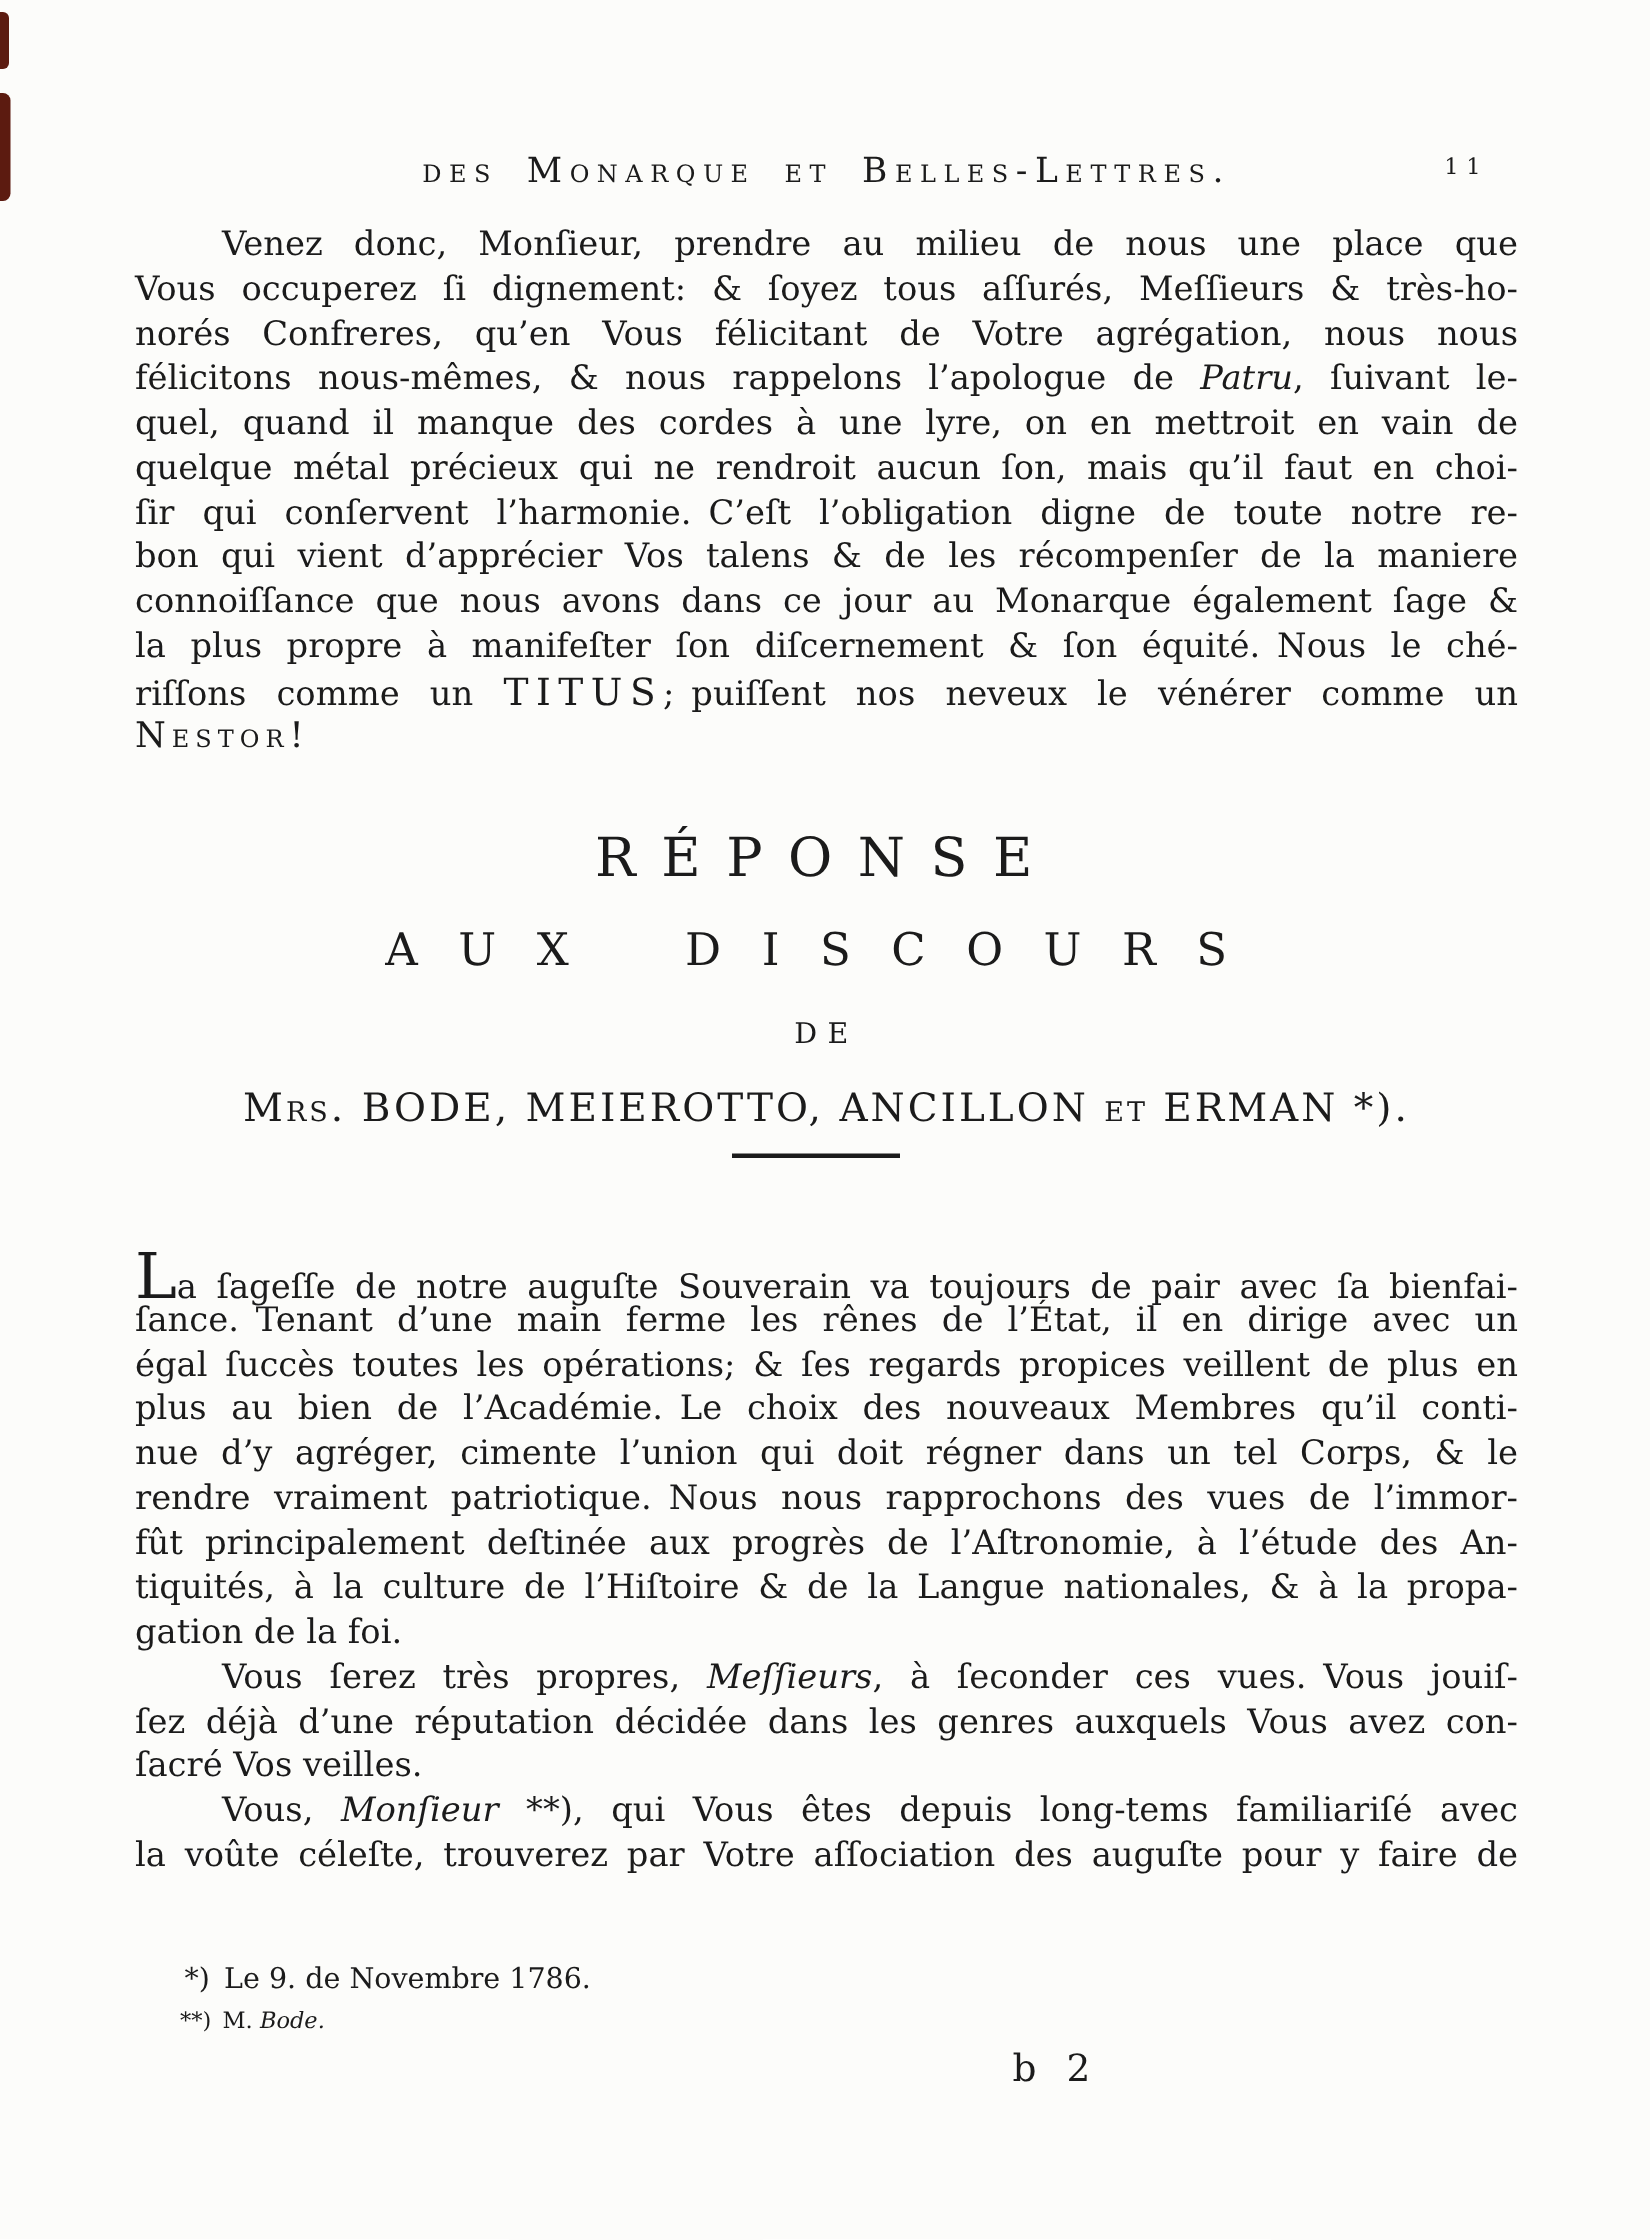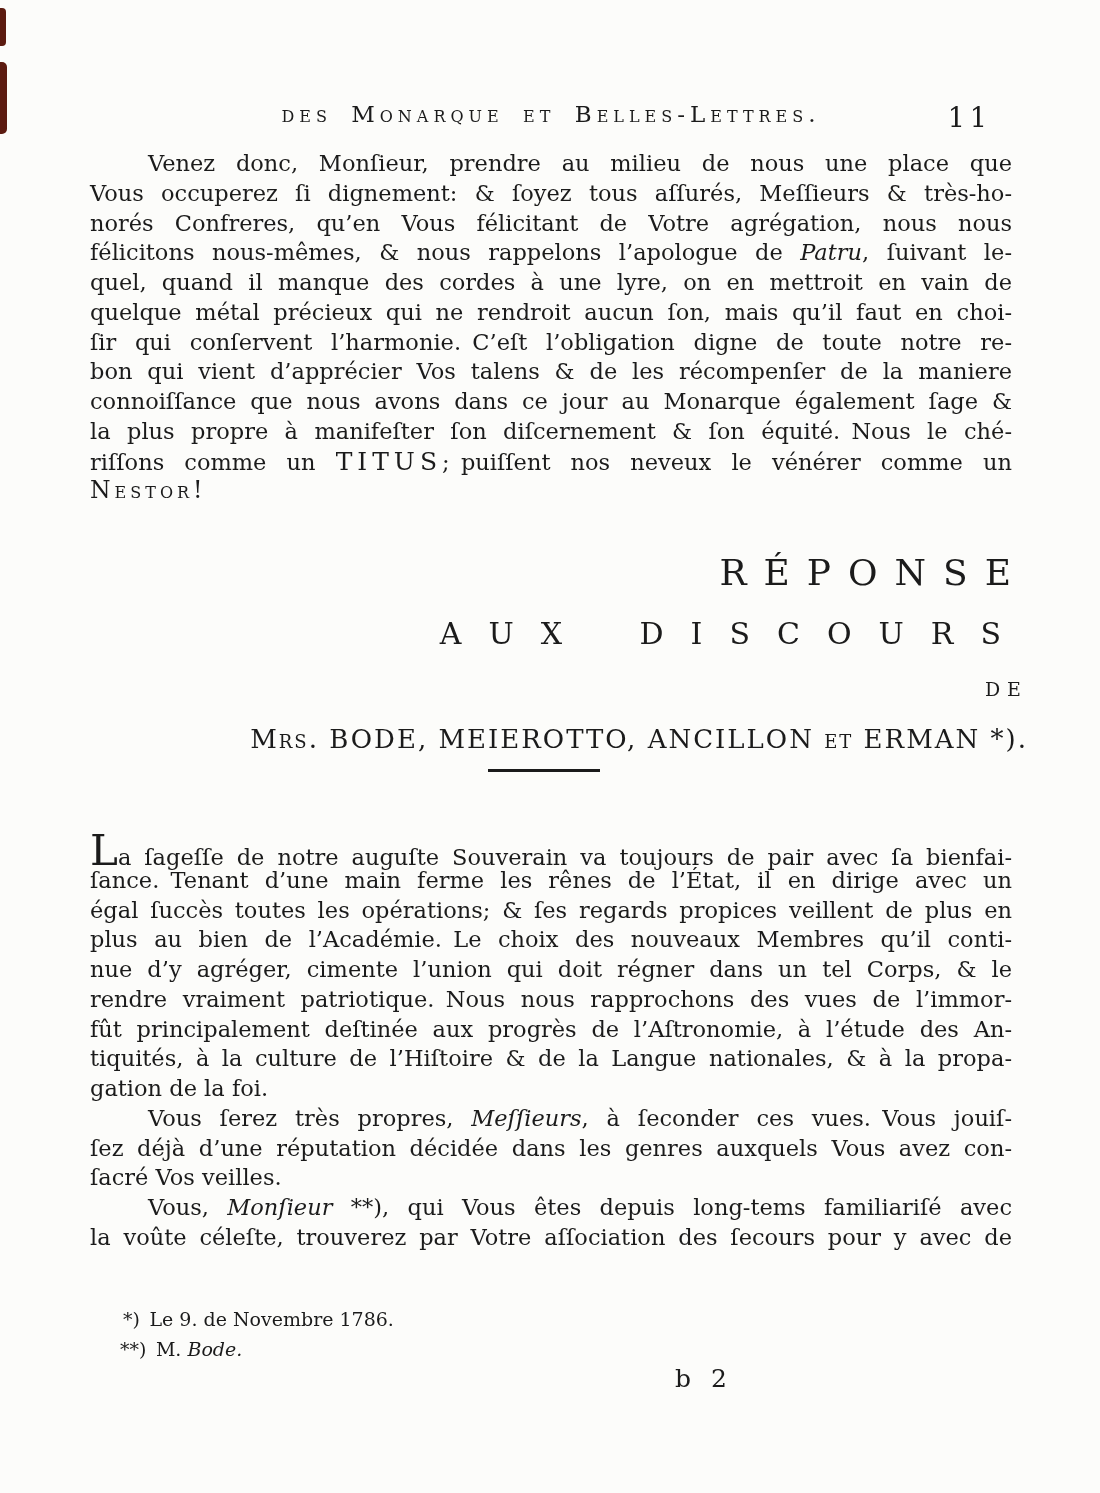--- a/index.html
+++ b/index.html
@@ -19,21 +19,21 @@
 
   
   .running-head { position: absolute; top: 101px; left: 90px; width: 922px; }
   .head-title {
     text-align: center;
     font-variant: small-caps;
     font-size: 23px;
     letter-spacing: 5px;
     word-spacing: 7px;
   }
-  .page-number { position: absolute; top: 1px; right: 20px; font-size: 27px; letter-spacing: 5px; }
+  .page-number { position: absolute; top: 1px; right: 20px; font-size: 15px; letter-spacing: 5px; }
 
   
   .para1    { position: absolute; top: 149px; left: 90px; width: 922px; }
   .bodytext { position: absolute; top: 836px; left: 90px; width: 922px; }
   .line {
     font-size: 22.5px;
     line-height: 29.75px;
     height: 29.75px;
     text-align: justify;
     text-align-last: justify;
@@ -41,33 +41,33 @@
   }
   .line.last { text-align-last: auto; }
   .line.ind  { padding-left: 58px; }
   .it   { font-style: italic; }
   .wide { letter-spacing: 5px; font-size: 25px; }
   .scw  { font-variant: small-caps; letter-spacing: 4px; font-size: 23.5px; }
   .bigL { font-size: 42px; }
 
   
   .heading { position: absolute; left: 90px; top: 0; width: 922px; height: 0; }
-  .heading > div { position: absolute; left: 16px; width: 100%; text-align: right; }
+  .heading > div { position: absolute; left: 0; width: 100%; text-align: center; }
   .h1 { top: 552px; font-size: 36px; letter-spacing: 17px; }
   .h2 { top: 616px; font-size: 30px; letter-spacing: 27px; word-spacing: 14px; }
   .h3 { top: 678px; font-size: 19px; letter-spacing: 7px; }
   .h4 { top: 724px; font-size: 26px; letter-spacing: 2px; font-variant: small-caps; }
   .rule {
     position: absolute; top: 769px; left: 488px;
     width: 112px; height: 3px; background: var(--ink, #1b1b1b);
   }
 
   
   .fn1 { position: absolute; top: 1308px; left: 123px; font-size: 19px; }
-  .fn2 { position: absolute; top: 1338px; left: 120px; font-size: 19px; }
+  .fn2 { position: absolute; top: 1338px; left: 120px; font-size: 15px; }
   .sig { position: absolute; top: 1364px; left: 675px; font-size: 25px; word-spacing: 12px; }
 </style>
 </head>
 <body>
 
 <div class="page">
 
   <div class="ink-mark m1"></div>
   <div class="ink-mark m2"></div>
 
@@ -107,21 +107,21 @@
       <div class="line"><span>plus au bien de l’Académie. Le choix des nouveaux Membres qu’il conti-</span></div>
       <div class="line"><span>nue d’y agréger, cimente l’union qui doit régner dans un tel Corps, &amp; le</span></div>
       <div class="line"><span>rendre vraiment patriotique. Nous nous rapprochons des vues de l’immor-</span></div>
       <div class="line"><span>fût principalement deſtinée aux progrès de l’Aſtronomie, à l’étude des An-</span></div>
       <div class="line"><span>tiquités, à la culture de l’Hiſtoire &amp; de la Langue nationales, &amp; à la propa-</span></div>
       <div class="line last"><span>gation de la foi.</span></div>
       <div class="line ind"><span>Vous ſerez très propres, </span><span class="it">Meſſieurs</span><span>, à ſeconder ces vues. Vous jouiſ-</span></div>
       <div class="line"><span>ſez déjà d’une réputation décidée dans les genres auxquels Vous avez con-</span></div>
       <div class="line last"><span>ſacré Vos veilles.</span></div>
       <div class="line ind"><span>Vous, </span><span class="it">Monſieur</span><span> **), qui Vous êtes depuis long-tems familiariſé avec</span></div>
-      <div class="line"><span>la voûte céleſte, trouverez par Votre aſſociation des ſecours pour y avec de</span></div>
+      <div class="line"><span>la voûte céleſte, trouverez par Votre aſſociation des auguſte pour y faire de</span></div>
     </section>
 
   <div class="fn1"><span>*) Le 9. de Novembre 1786.</span></div>
   <div class="fn2"><span>**) M. </span><span class="it">Bode.</span></div>
 
   <div class="sig">b 2</div>
 
 </div>
 
 </body></html>

